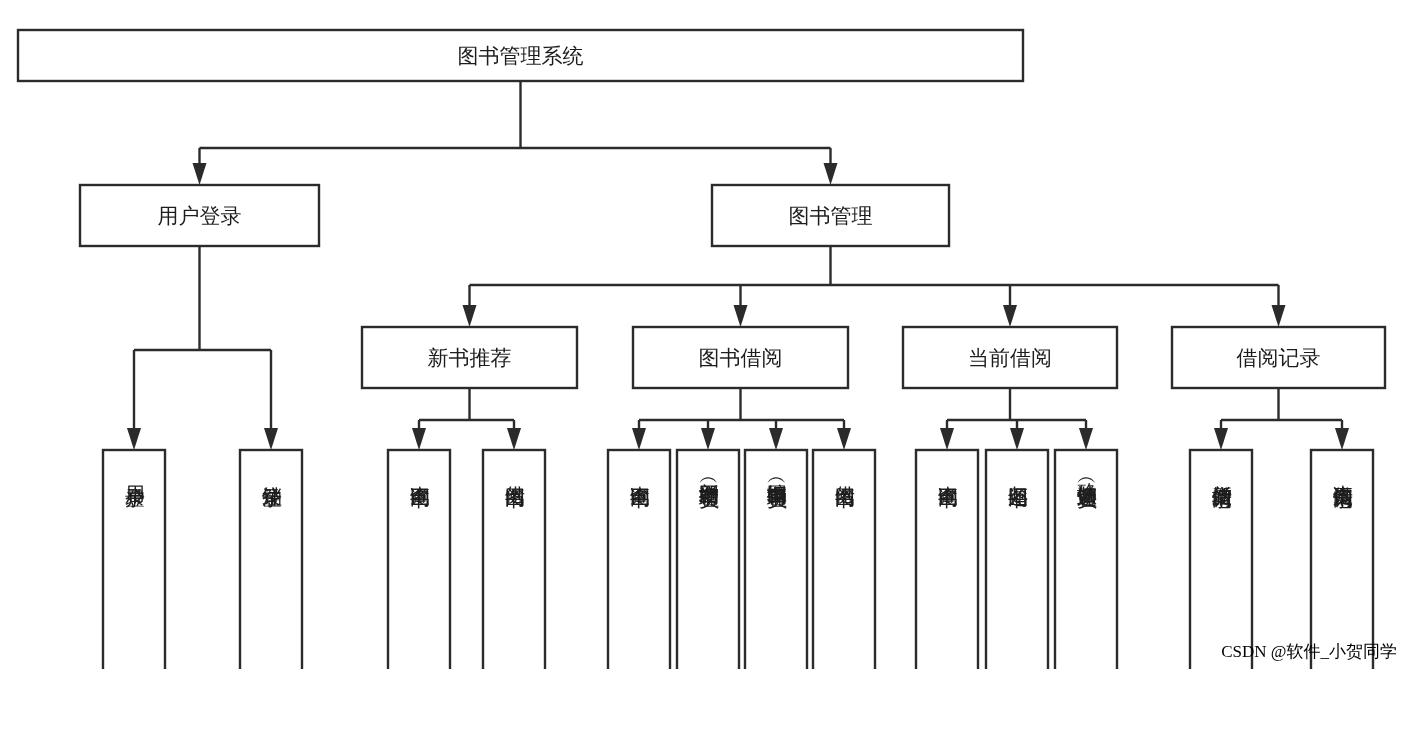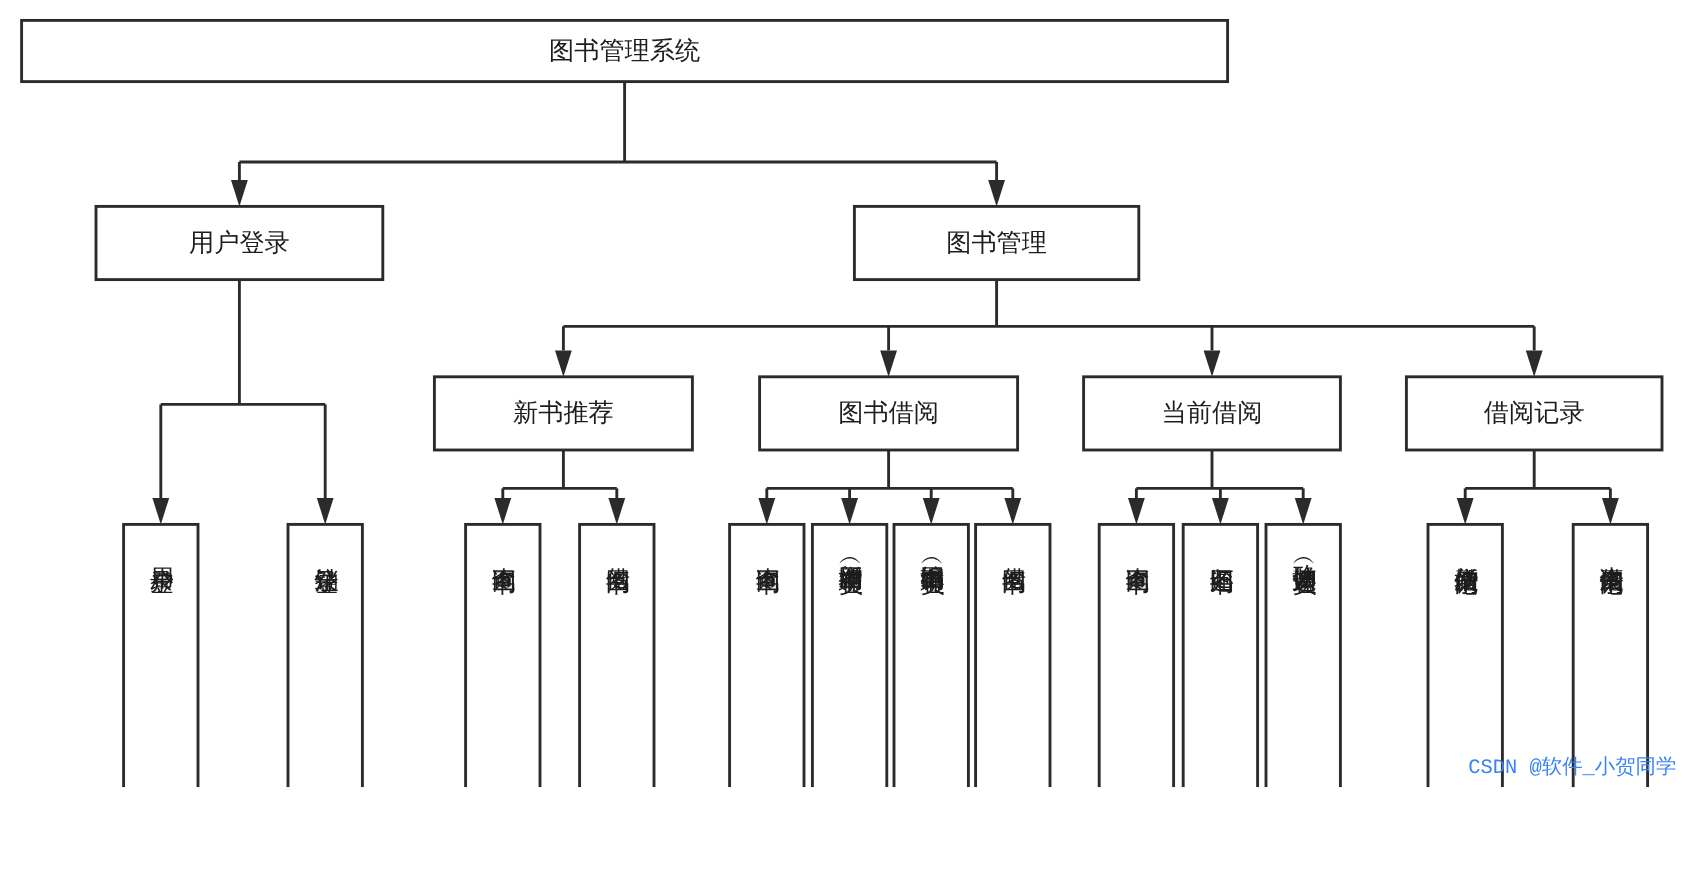--- a/index.html
+++ b/index.html
@@ -10,20 +10,21 @@
   }
   body {
     font-family: "DejaVu Sans", "Liberation Sans", sans-serif;
   }
   #diagram-root {
     position: relative;
     width: 1405px;
     height: 656px;
     background: #ffffff;
     overflow: hidden;
+    margin-top: 13px;
   }
   svg#tree-svg {
     position: absolute;
     left: 0;
     top: 0;
     width: 1405px;
     height: 747px;
     display: block;
   }
   .node-rect {
@@ -51,23 +52,23 @@
   .node-label.vertical-label {
     font-size: 20px;
     writing-mode: vertical-rl;
     text-orientation: upright;
     letter-spacing: 1px;
   }
   .watermark-text {
     position: absolute;
     right: 8px;
     bottom: 6px;
-    font-family: Liberation Mono, monospace;
+    font-family: Liberation Serif, serif;
     font-size: 17px;
-    color: #3b82f6;
+    color: #000000;
     white-space: nowrap;
     user-select: none;
   }
 </style>
 </head>
 <body>
 
 <div id="diagram-root">
 
   <svg id="tree-svg" viewBox="0 0 1405 747">

